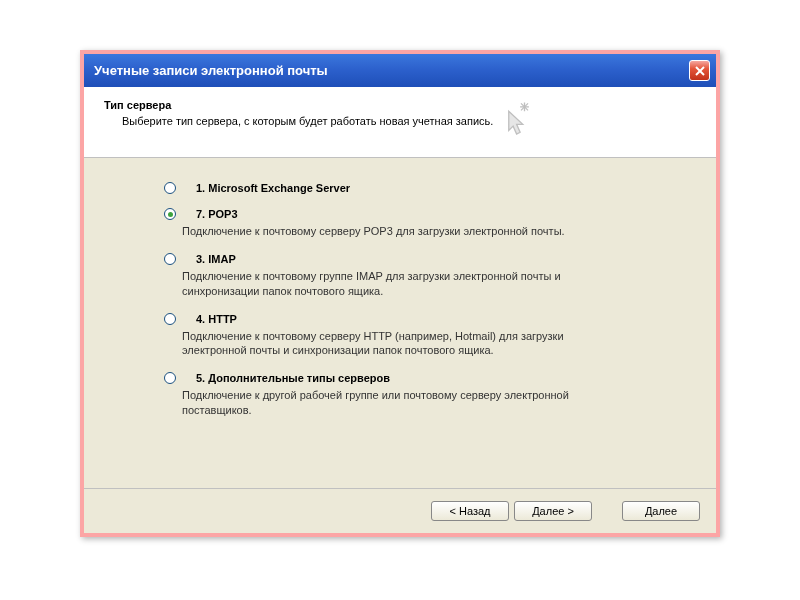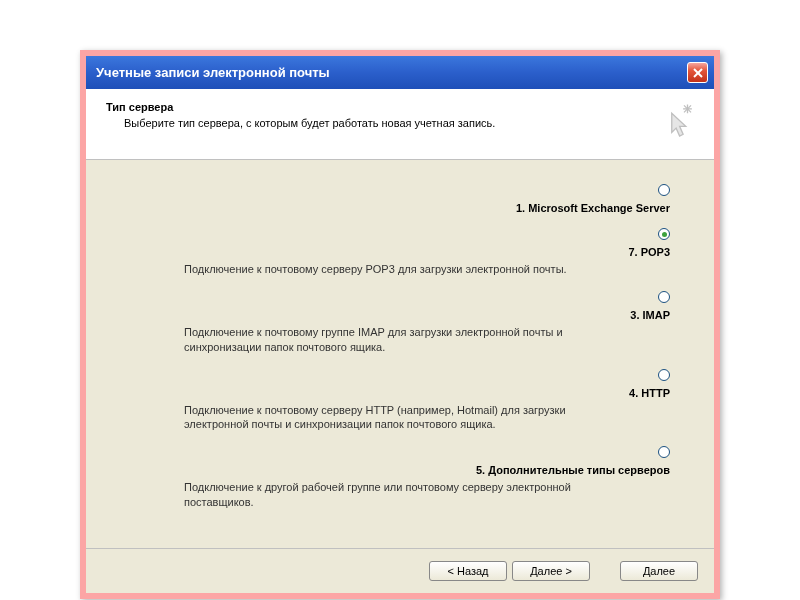--- a/index.html
+++ b/index.html
@@ -1,19 +1,19 @@
 <!DOCTYPE html>
 <html><head>
   <meta charset="utf-8">
   <style>
     * { box-sizing: border-box; margin: 0; padding: 0; }
     body { font-family: Tahoma, Arial, sans-serif; font-size: 11px; background: #fff; padding: 50px 80px; }
     .dialog {
       width: 640px;
-      border: 6px solid #fca5a5;
+      border: 4px solid #fca5a5;
       box-shadow: 2px 2px 6px rgba(0,0,0,0.3);
     }
     .titlebar {
       background: linear-gradient(to bottom, #3B77DD 0%, #2B5FCB 50%, #1E4FB8 100%);
       color: #fff;
       padding: 6px 6px 6px 10px;
       display: flex;
       align-items: center;
       justify-content: space-between;
       font-weight: bold;
@@ -26,33 +26,32 @@
       border-radius: 3px;
       display: flex; align-items: center; justify-content: center;
       cursor: pointer;
     }
     .close-btn svg { width: 10px; height: 10px; }
     .header-panel {
       background: #fff;
       padding: 12px 16px 14px 20px;
       border-bottom: 1px solid #c0c0c0;
       display: flex;
-      justify-content: space-between;
       align-items: flex-start;
     }
     .header-text .heading { font-weight: bold; font-size: 11px; margin-bottom: 4px; }
     .header-text .subheading { font-size: 11px; padding-left: 18px; }
     .header-icon svg { width: 42px; height: 42px; }
     .body-panel {
       background: #ECE9D8;
       padding: 24px 44px 24px 80px;
       min-height: 330px;
     }
     .option { margin-bottom: 14px; }
-    .option-head { display: flex; align-items: flex-end; gap: 6px; margin-bottom: 4px; flex-direction: column; }
+    .option-head { display: flex; align-items: flex-start; gap: 20px; margin-bottom: 4px; }
     .radio {
       width: 12px; height: 12px; border: 1px solid #1C5180; border-radius: 50%;
       background: #fff; flex: none; display: flex; align-items: center; justify-content: center;
       cursor: pointer;
     }
     .radio.selected::after {
       content: ""; width: 5px; height: 5px; border-radius: 50%;
       background: #3ea23e;
     }
     .opt-label { font-weight: bold; font-size: 11px; }

